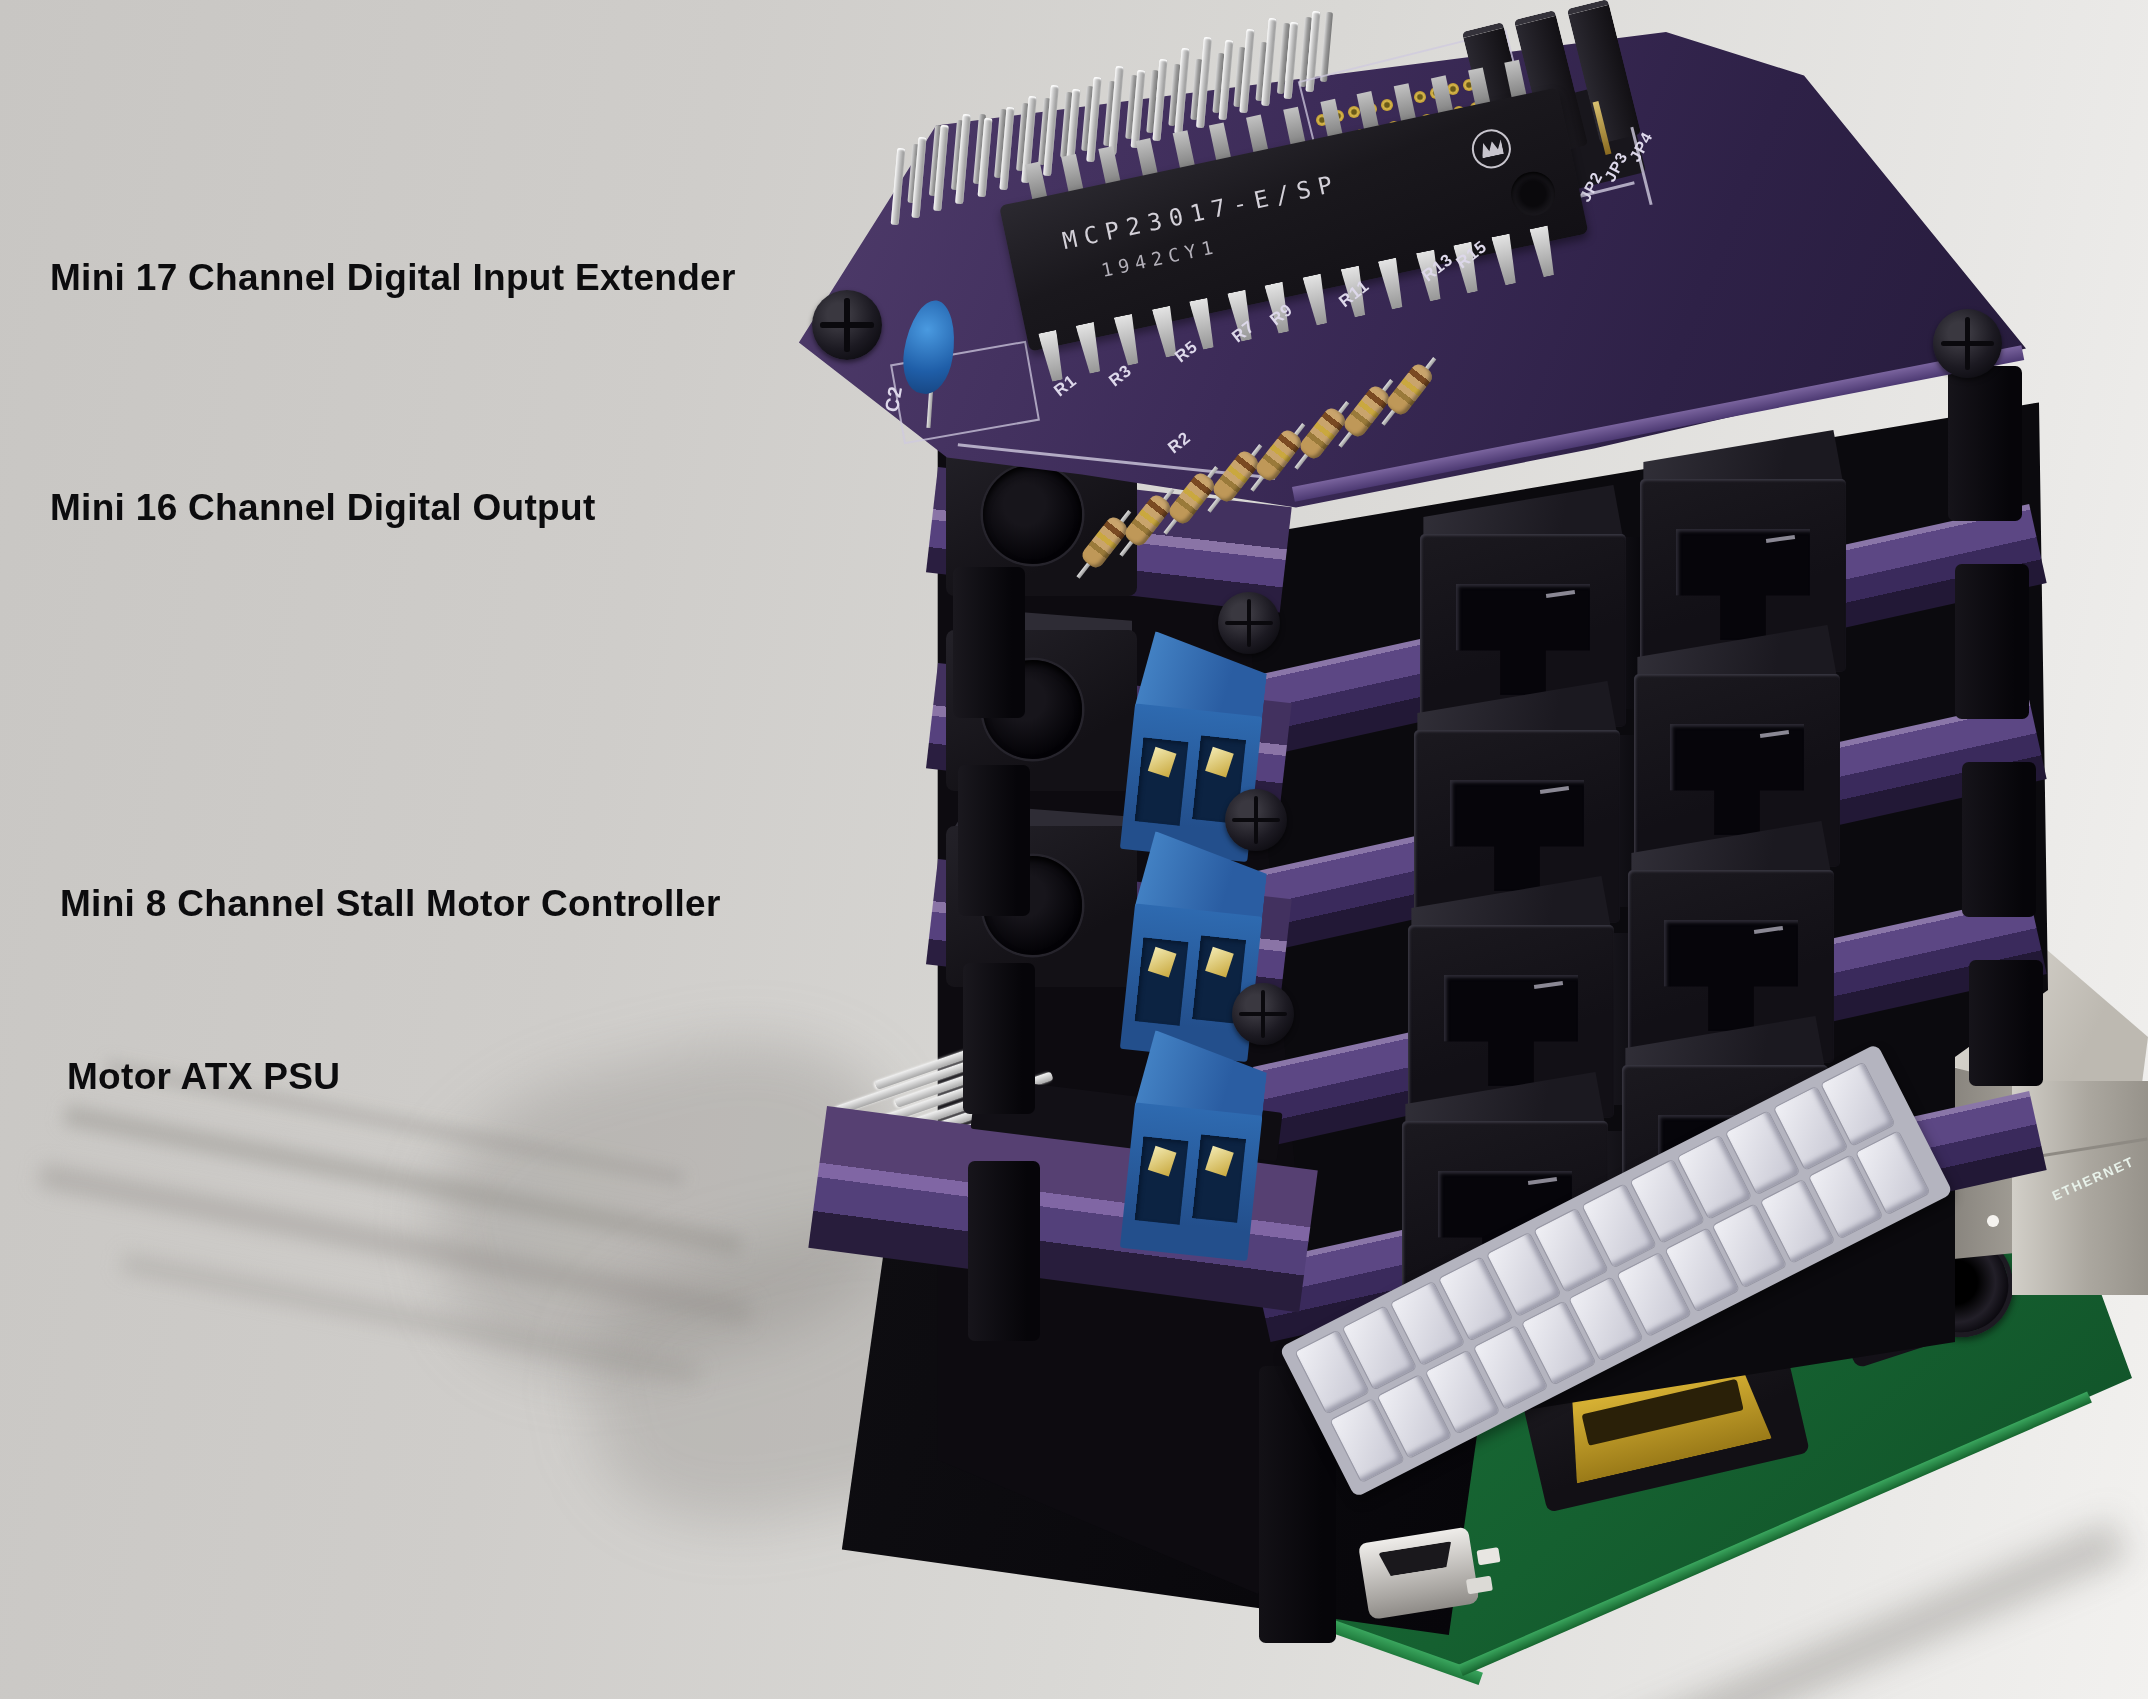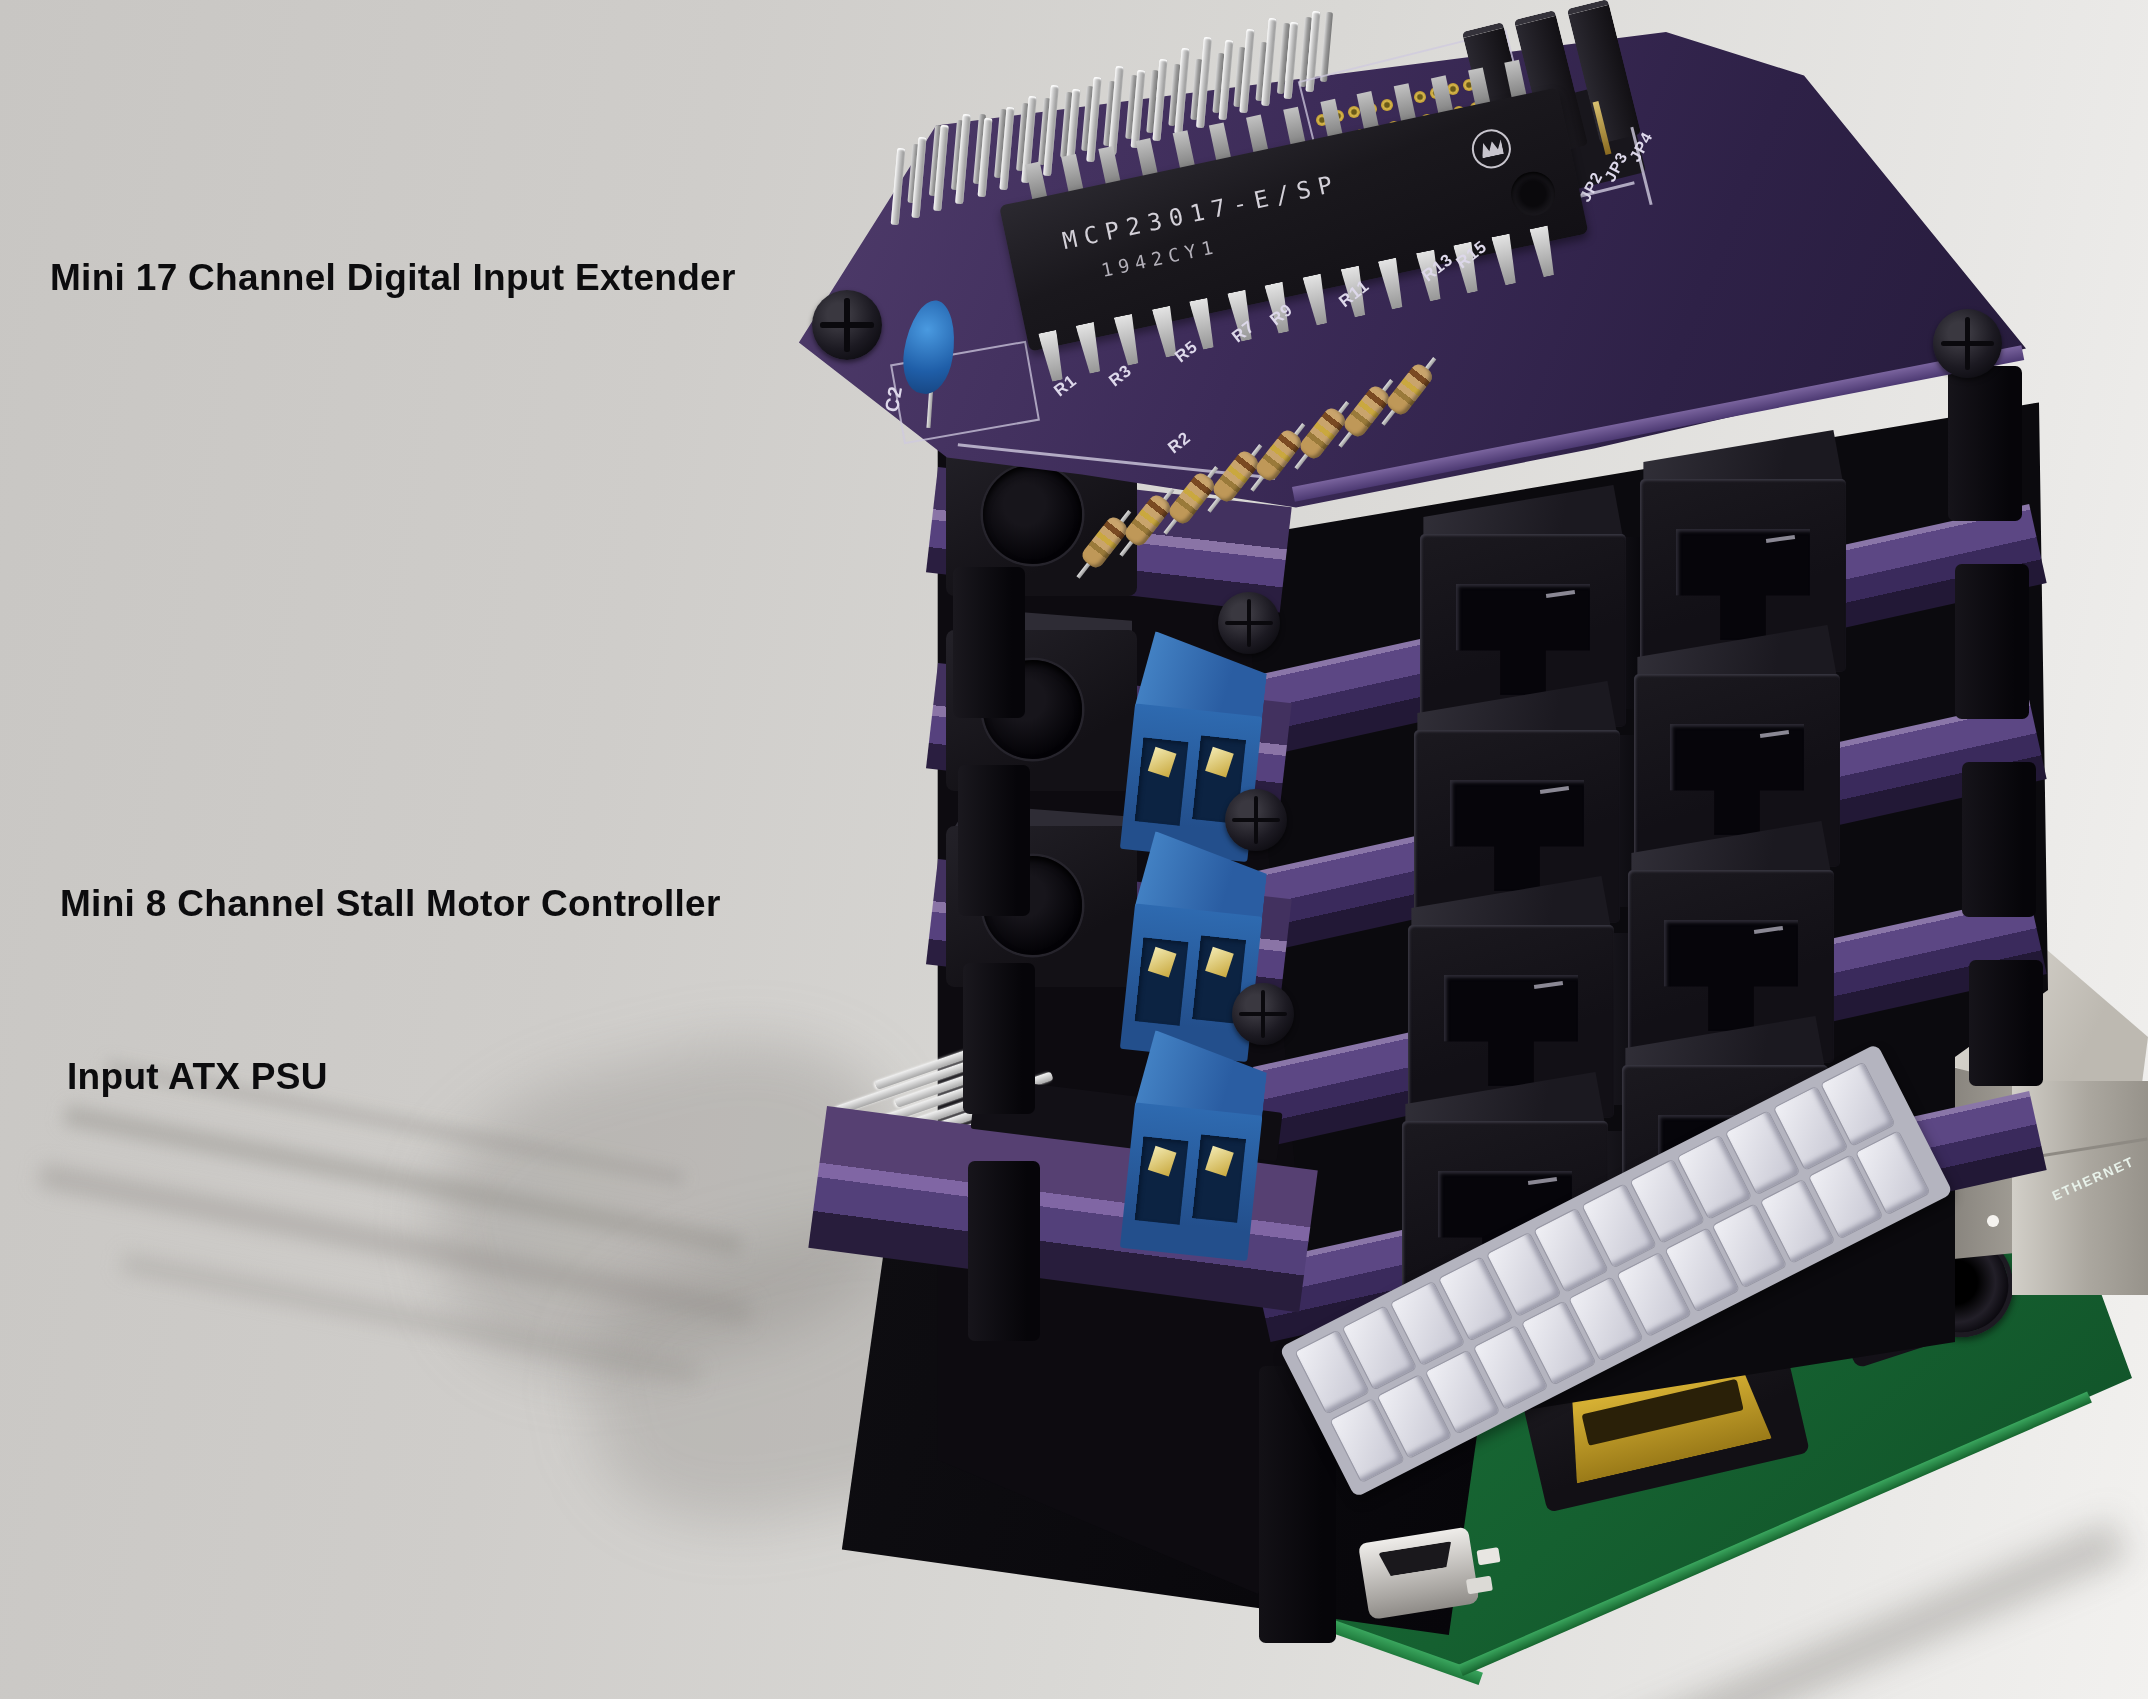--- a/index.html
+++ b/index.html
@@ -437,17 +437,18 @@
       <div style="position: absolute; left: 280px; top: 87px; width: 47px; height: 69px; background: linear-gradient(135deg, rgb(240, 240, 245), rgb(198, 198, 210)); border: 0.8px solid rgb(151, 151, 164); border-radius: 5px; box-shadow: rgb(155, 155, 170) -3.4px -4.2px 5px inset;"></div>
       <div style="position: absolute; left: 334px; top: 87px; width: 47px; height: 69px; background: linear-gradient(135deg, rgb(240, 240, 245), rgb(198, 198, 210)); border: 0.8px solid rgb(151, 151, 164); border-radius: 5px; box-shadow: rgb(155, 155, 170) -3.4px -4.2px 5px inset;"></div>
       <div style="position: absolute; left: 388px; top: 87px; width: 47px; height: 69px; background: linear-gradient(135deg, rgb(240, 240, 245), rgb(198, 198, 210)); border: 0.8px solid rgb(151, 151, 164); border-radius: 5px; box-shadow: rgb(155, 155, 170) -3.4px -4.2px 5px inset;"></div>
       <div style="position: absolute; left: 441px; top: 87px; width: 47px; height: 69px; background: linear-gradient(135deg, rgb(240, 240, 245), rgb(198, 198, 210)); border: 0.8px solid rgb(151, 151, 164); border-radius: 5px; box-shadow: rgb(155, 155, 170) -3.4px -4.2px 5px inset;"></div>
       <div style="position: absolute; left: 495px; top: 87px; width: 47px; height: 69px; background: linear-gradient(135deg, rgb(240, 240, 245), rgb(198, 198, 210)); border: 0.8px solid rgb(151, 151, 164); border-radius: 5px; box-shadow: rgb(155, 155, 170) -3.4px -4.2px 5px inset;"></div>
       <div style="position: absolute; left: 549px; top: 87px; width: 47px; height: 69px; background: linear-gradient(135deg, rgb(240, 240, 245), rgb(198, 198, 210)); border: 0.8px solid rgb(151, 151, 164); border-radius: 5px; box-shadow: rgb(155, 155, 170) -3.4px -4.2px 5px inset;"></div>
       <div style="position: absolute; left: 602px; top: 87px; width: 47px; height: 69px; background: linear-gradient(135deg, rgb(240, 240, 245), rgb(198, 198, 210)); border: 0.8px solid rgb(151, 151, 164); border-radius: 5px; box-shadow: rgb(155, 155, 170) -3.4px -4.2px 5px inset;"></div>
     </div>
 
   <div class="label" style="left:50px;top:257px;">Mini 17 Channel Digital Input Extender</div>
+  <div class="label" style="left:50px;top:487px;">Mini 16 Channel Digital Output</div>
   <div class="label" style="left:60px;top:883px;">Mini 8 Channel Stall Motor Controller</div>
-  <div class="label" style="left:67px;top:1056px;">Input ATX PSU</div>
+  <div class="label" style="left:67px;top:1056px;">Motor ATX PSU</div>
 
 </div>
 
 
 </body></html>

